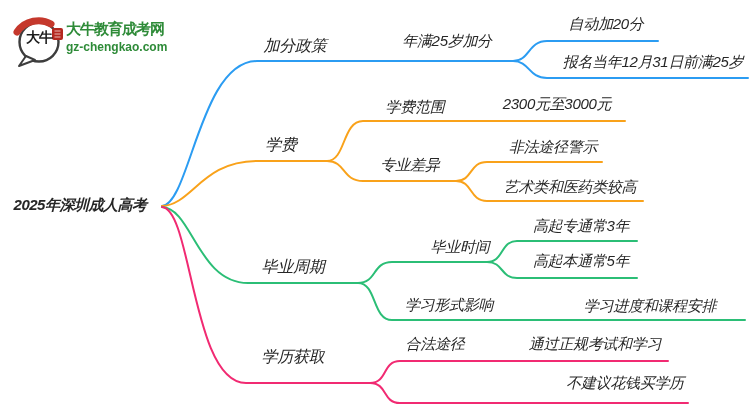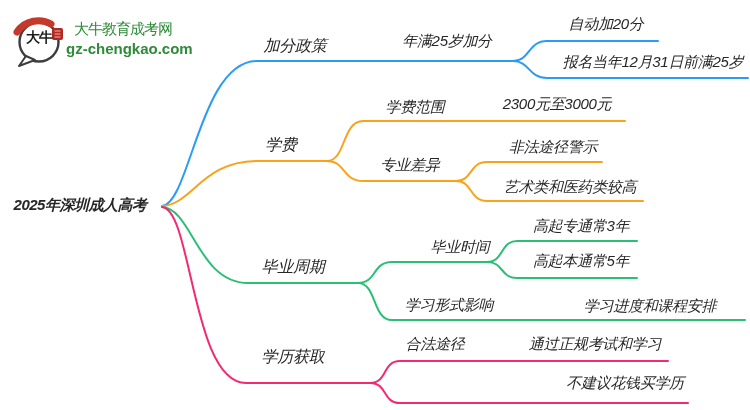--- a/index.html
+++ b/index.html
@@ -19,26 +19,26 @@
   .node.root{font-size:15px;font-weight:600;letter-spacing:-0.5px;}
   .node.branch{font-size:16px;}
   
   .logo{position:absolute;left:0;top:0;width:240px;height:70px;}
   .logo-icon{position:absolute;left:13px;top:16px;}
   .logo-chars{
     position:absolute;left:22px;top:29px;width:34px;text-align:center;
     font-size:14px;font-weight:bold;color:#1c1c1c;letter-spacing:-1px;
   }
   .logo-title{
-    position:absolute;left:74px;top:20px;
-    font-size:15px;font-weight:normal;color:#2e8b38;letter-spacing:-1px;
+    position:absolute;left:66px;top:20px;
+    font-size:15px;font-weight:bold;color:#2e8b38;letter-spacing:-1px;
   }
   .logo-domain{
     position:absolute;left:66px;top:40px;
-    font-size:15px;font-weight:bold;color:#2e8b38;letter-spacing:0;
+    font-size:12px;font-weight:bold;color:#2e8b38;letter-spacing:0;
   }
 </style>
 </head>
 <body>
 
 <div class="stage">
 
   <svg class="lines" width="750" height="410" viewBox="0 0 750 410" fill="none" stroke-width="2" stroke-linecap="round">
 
     <g stroke="#2b9cf2">

